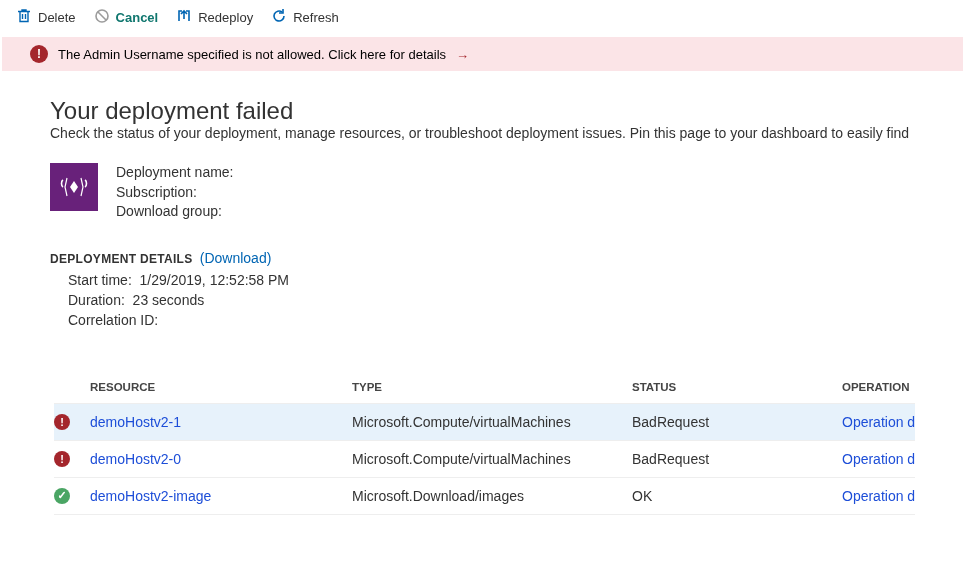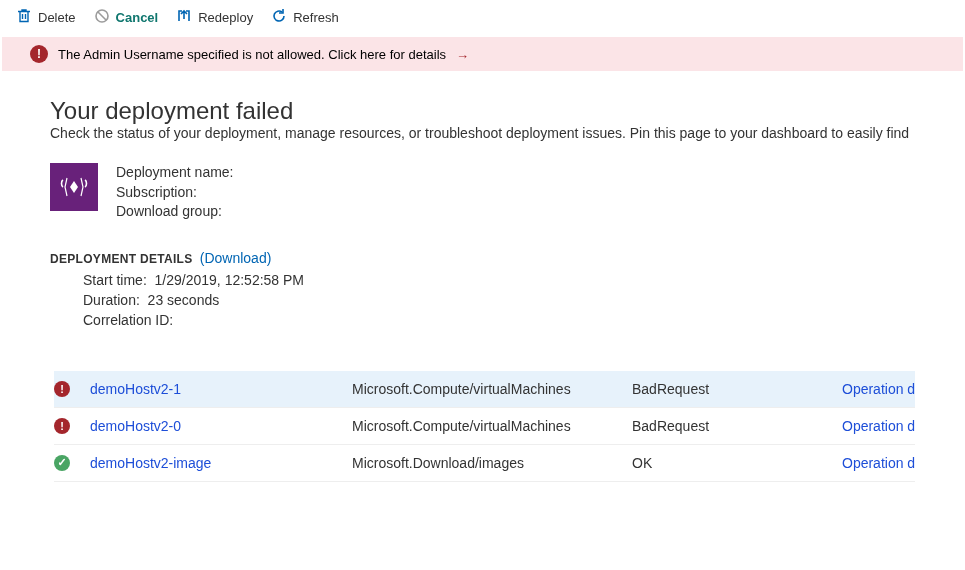--- a/index.html
+++ b/index.html
@@ -54,21 +54,21 @@
     display: flex; align-items: center; justify-content: center;
     color: #fff;
   }
   .meta-labels { font-size: 14px; }
   .meta-labels div { line-height: 1.4; }
   .section-header {
     font-size: 12px; font-weight: 600; text-transform: uppercase;
     letter-spacing: 0.3px; margin-bottom: 6px;
   }
   .download-link { color: #0065b3; text-transform: none; font-weight: 400; font-size: 14px; cursor: pointer; margin-top: 32px; }
-  .timing { margin: 4px 0 0 33px; font-size: 14px; }
+  .timing { margin: 4px 0 0 18px; font-size: 14px; }
   .timing div { line-height: 1.45; }
   .table { margin-top: 40px; margin-left: 4px; }
   .thead, .trow {
     display: grid;
     grid-template-columns: 36px 262px 280px 210px 1fr;
     align-items: center;
     padding: 10px 0;
   }
   .thead {
     font-size: 11.5px; font-weight: 700; text-transform: uppercase;
@@ -167,20 +167,27 @@
         <span>Duration:</span>&nbsp;
         <span>23 seconds</span>
       </div>
       <div>
         <span>Correlation ID:</span>
       </div>
     </div>
   </div>
 
   <div class="table">
+    <div class="thead">
+      <span></span>
+      <span>Resource</span>
+      <span>Type</span>
+      <span>Status</span>
+      <span class="op-col">Operation </span>
+    </div>
 
     <div class="trow hover">
       <span class="status-icon err">!</span>
       <span class="link">demoHostv2-1</span>
       <span>Microsoft.Compute/virtualMachines</span>
       <span>BadRequest</span>
       <span class="link op-col">Operation d</span>
     </div>
 
     <div class="trow">

